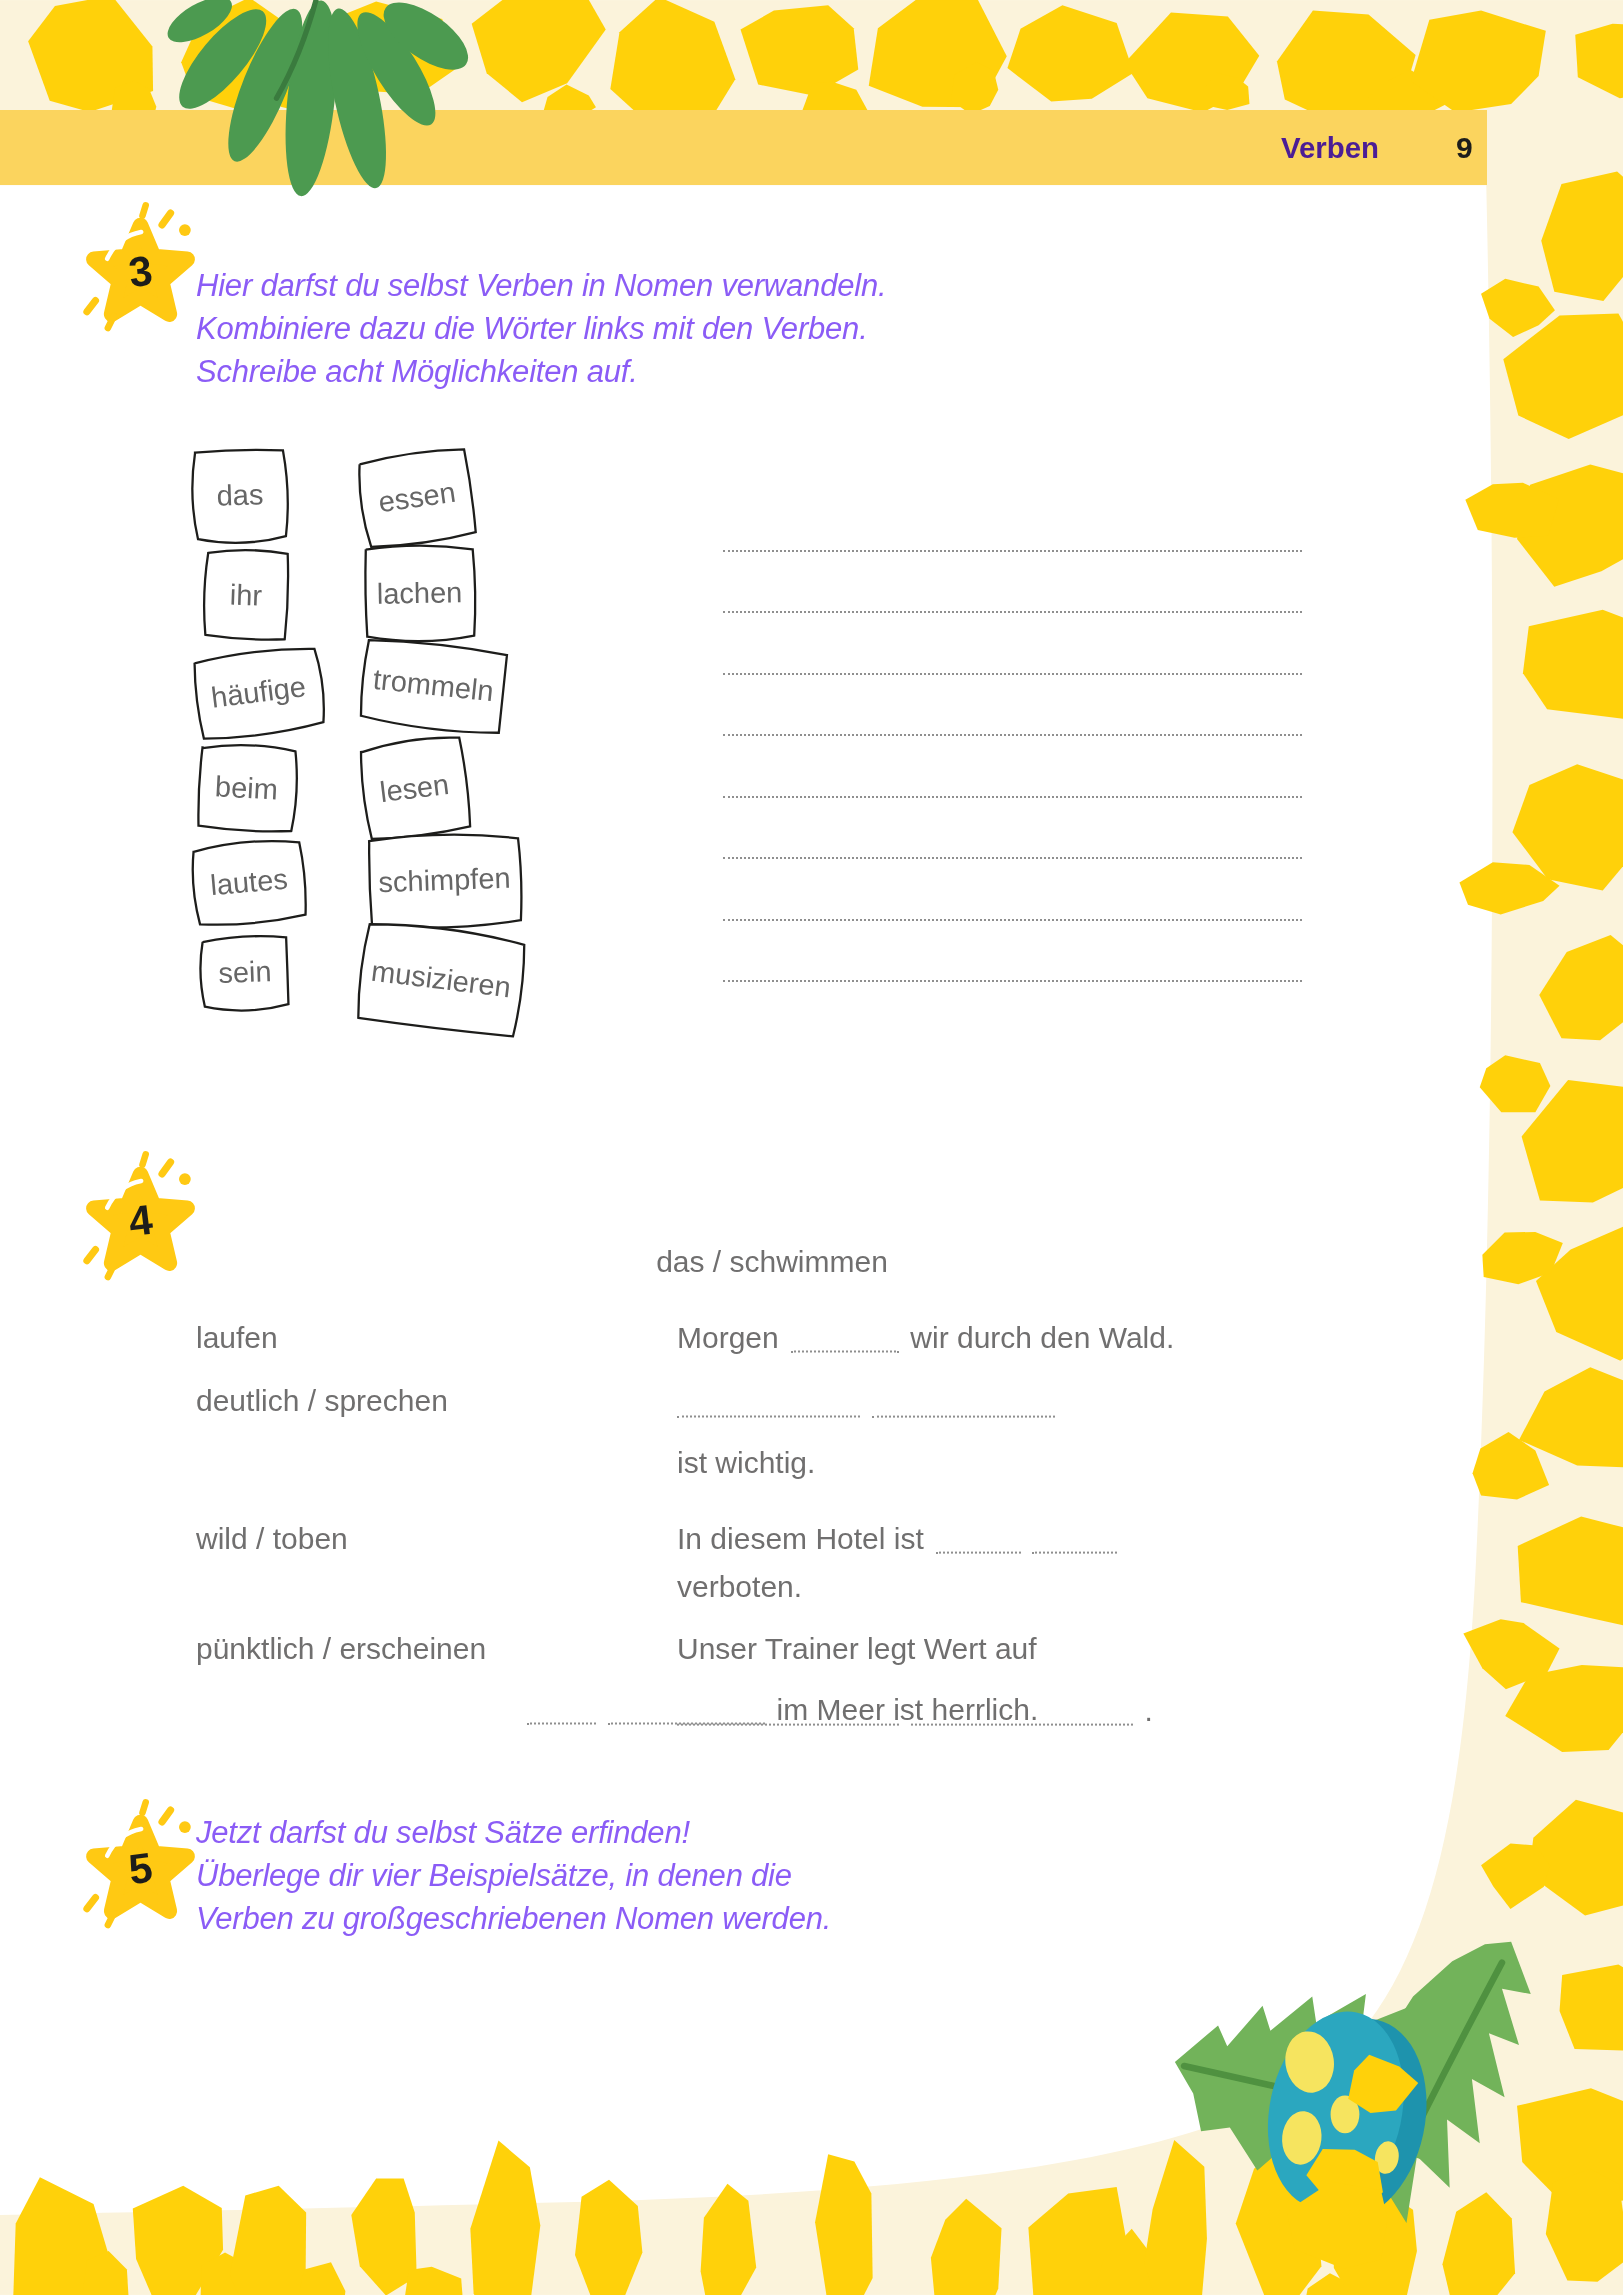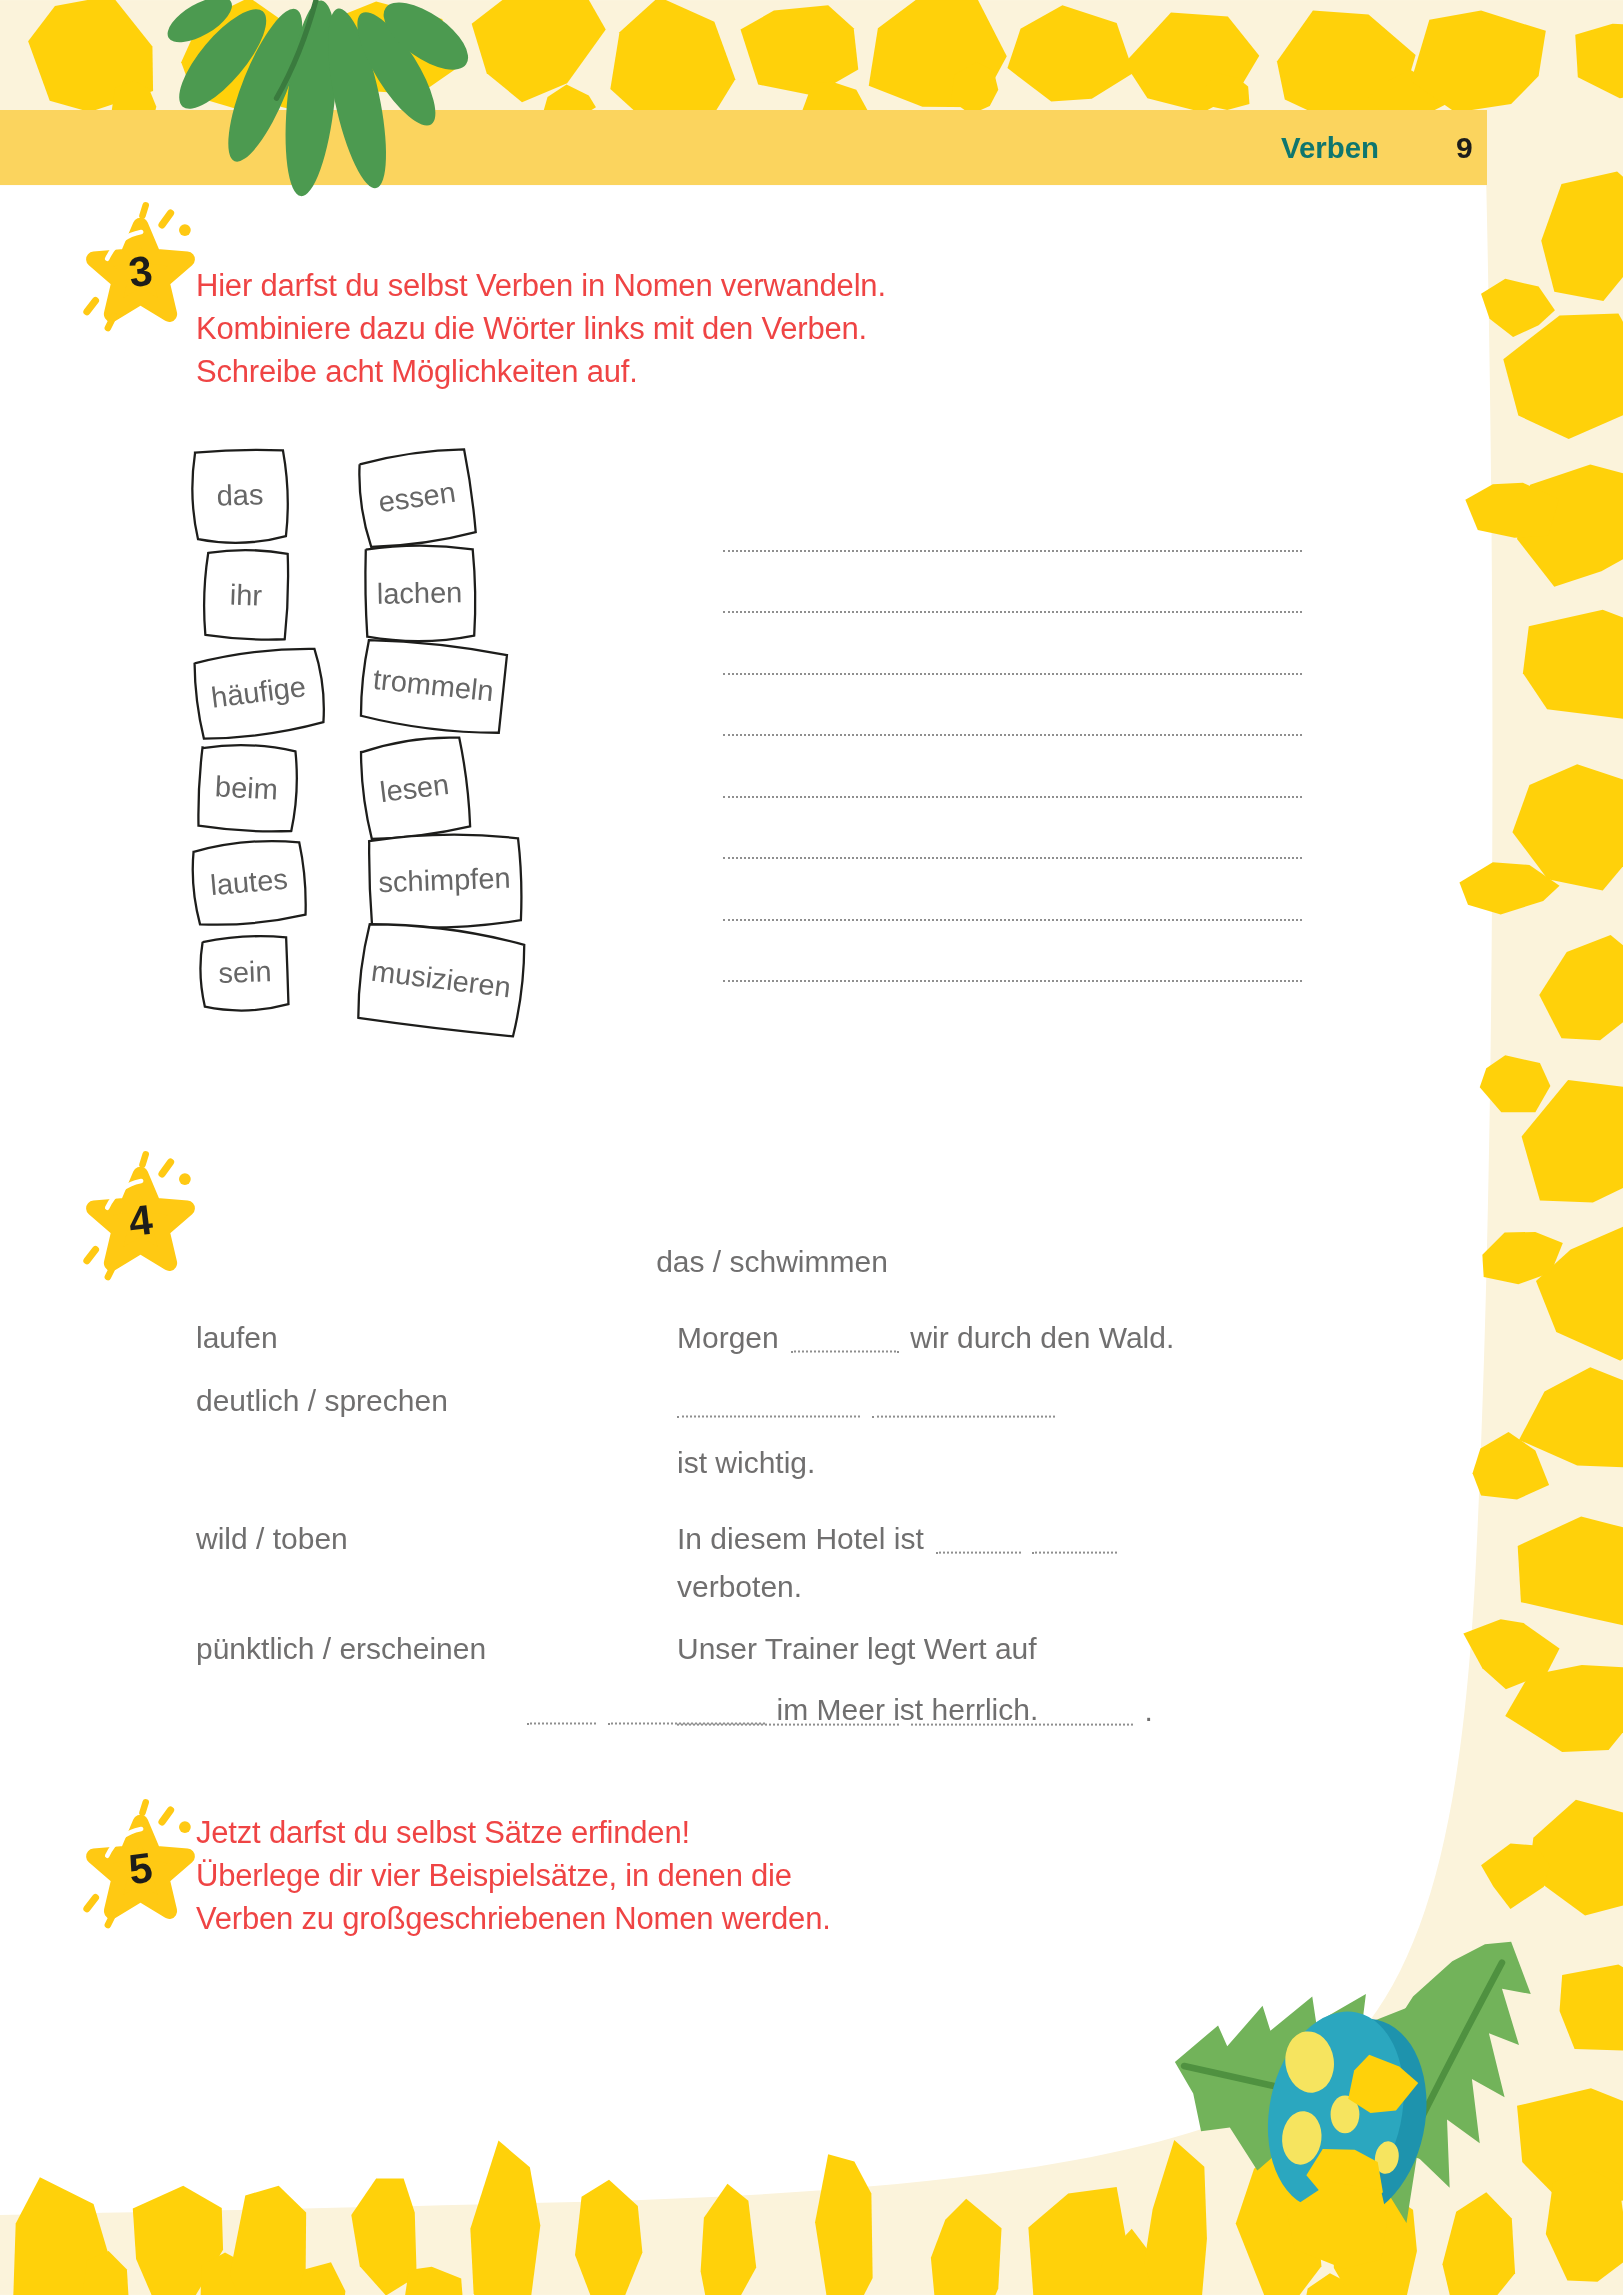--- a/index.html
+++ b/index.html
@@ -1,31 +1,31 @@
 <!DOCTYPE html>
 <html style="font-size:10.5px"><head>
 <meta charset="utf-8">
 <style>
   html,body{margin:0;padding:0;background:#e8e8e8;}
   .page{position:relative;width:1623px;height:2295px;background:#ffffff;overflow:hidden;
         font-family:"Liberation Sans",sans-serif;}
   svg.bg{position:absolute;left:0;top:0;z-index:0;}
   .band{position:absolute;left:0;top:110px;width:1487px;height:75px;background:#FBD45E;z-index:2;}
   .band .title{position:absolute;left:1281px;top:0;height:75px;line-height:75px;
-               font-size:29.4px;font-weight:bold;color:#0f766e;}
+               font-size:29.4px;font-weight:bold;color:#4c1d95;}
   .band .pnum{position:absolute;left:1456px;top:0;height:75px;line-height:75px;
               font-size:30px;font-weight:bold;color:#1d1d1b;}
   svg.palm{position:absolute;left:167px;top:0;z-index:3;overflow:visible;}
   .content{position:absolute;left:0;top:0;width:1623px;height:2295px;z-index:4;}
   .star{position:absolute;width:111px;height:111px;}
   .star svg{position:absolute;left:0;top:0;overflow:visible;}
   .starnum{position:absolute;left:0;top:0;width:111px;height:109px;display:flex;
            align-items:center;justify-content:center;font-size:42px;font-weight:bold;
            color:#1d1d1b;transform:rotate(-7deg);}
-  .instr{position:absolute;font-size:31px;line-height:43px;color:#ef4444;letter-spacing:-0.2px;}
+  .instr{position:absolute;font-size:31px;line-height:43px;color:#8b5cf6;letter-spacing:-0.2px;font-style:italic;}
   .instr span{display:block;}
   .tile{position:absolute;display:flex;align-items:center;justify-content:center;}
   .tile svg{position:absolute;left:-6.5px;top:-6.5px;overflow:visible;}
   .tile .w{position:relative;font-size:29px;color:#666666;z-index:1;}
   .ansline{position:absolute;left:723px;width:579px;height:0;border-bottom:2.6px dotted #8f8f8f;}
   .exrow{position:absolute;left:196px;width:1152px;height:62px;display:flex;align-items:center;}
   .exrow .lbl{flex:0 0 448px;font-size:30px;color:#706f6f;}
   .exrow .rgt{display:flex;align-items:baseline;flex-wrap:nowrap;margin-left:33px;}
   .exrow .rgt > *{margin-right:11.8px;}
   .seg{font-size:30px;color:#706f6f;white-space:nowrap;}

